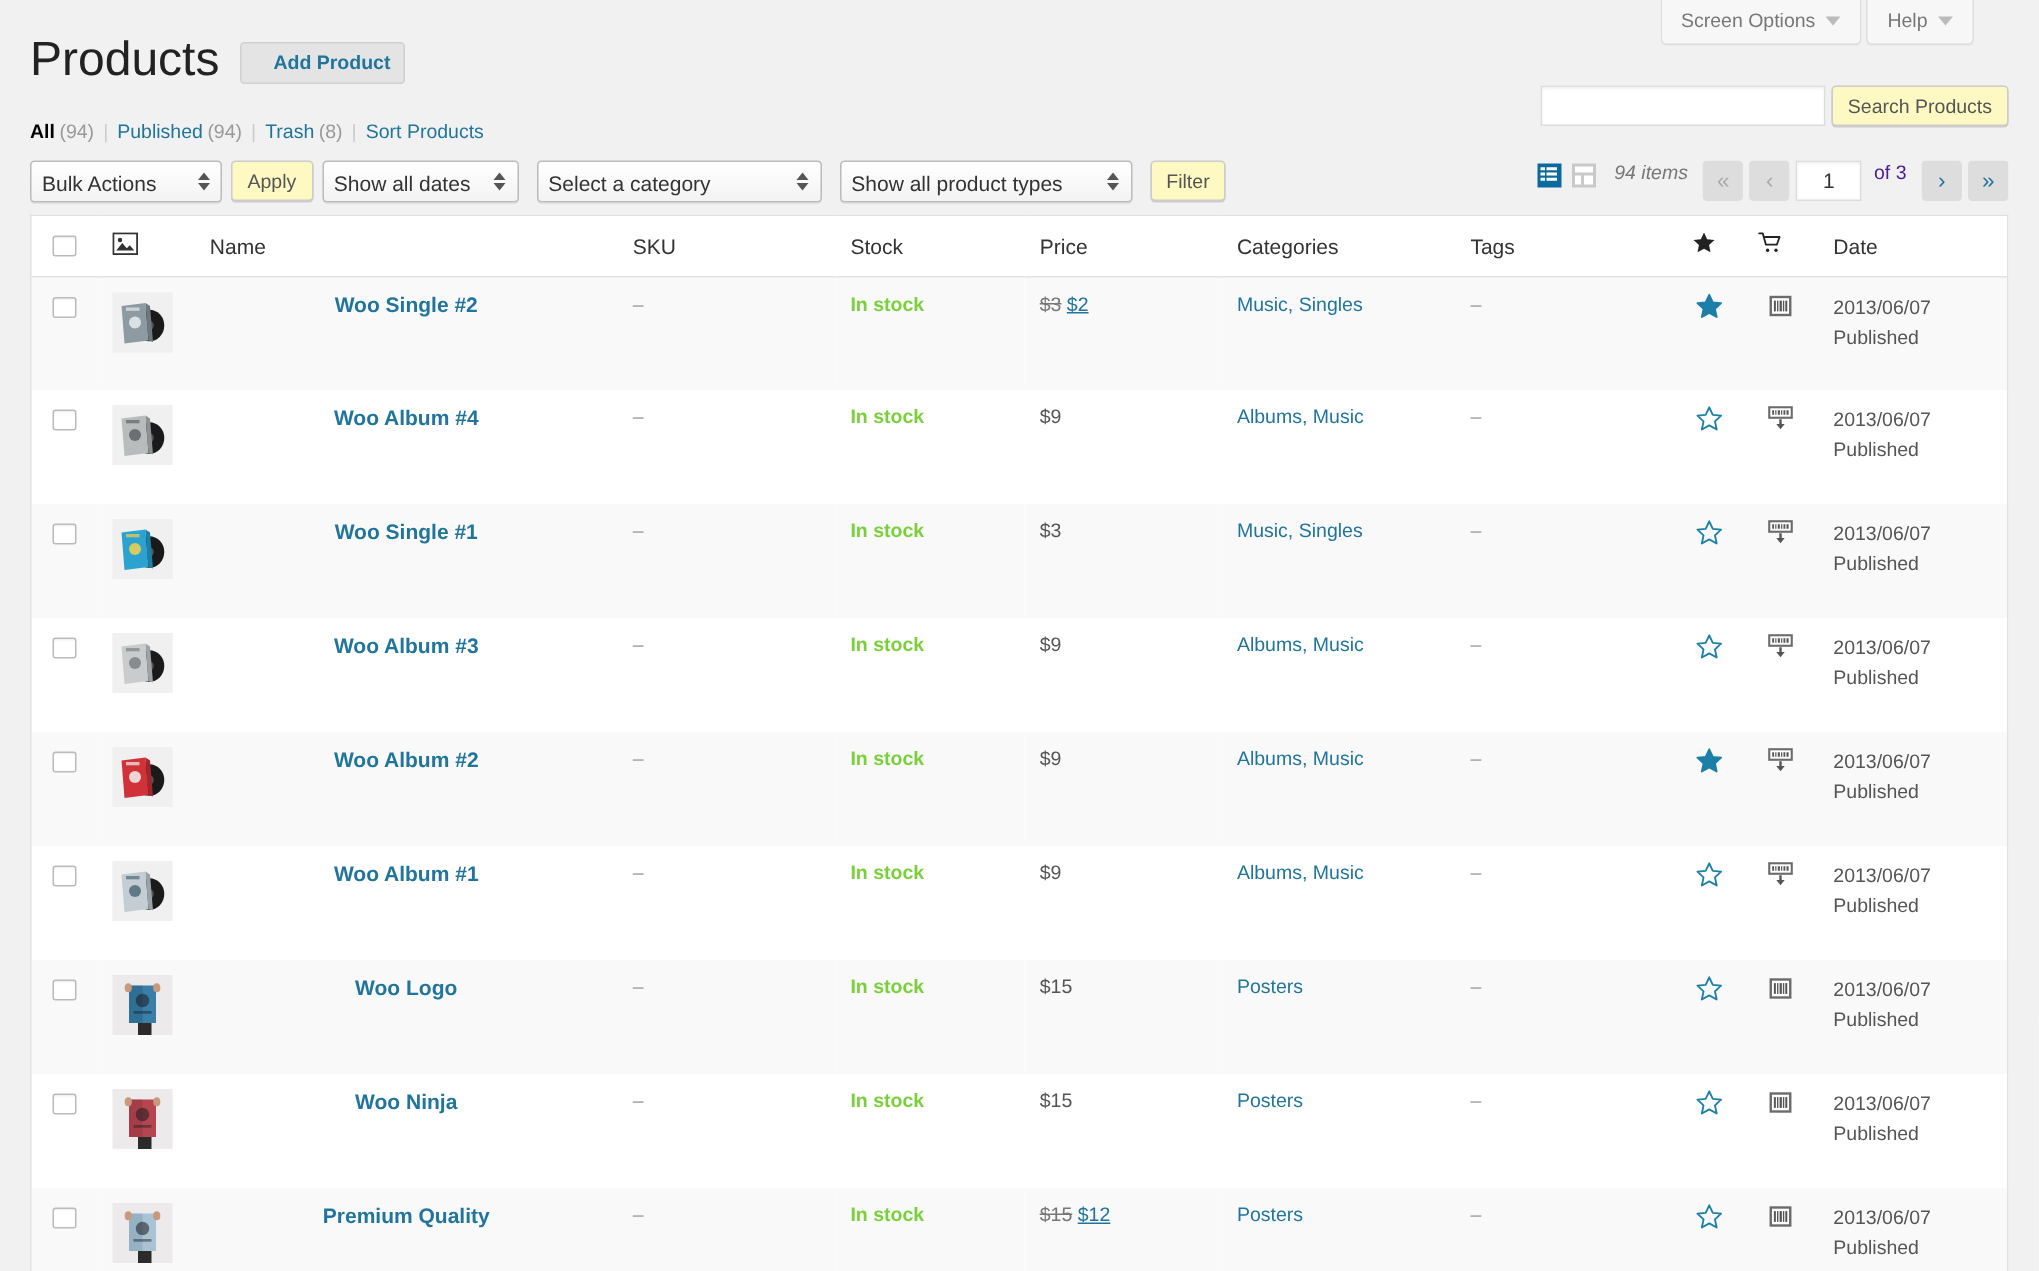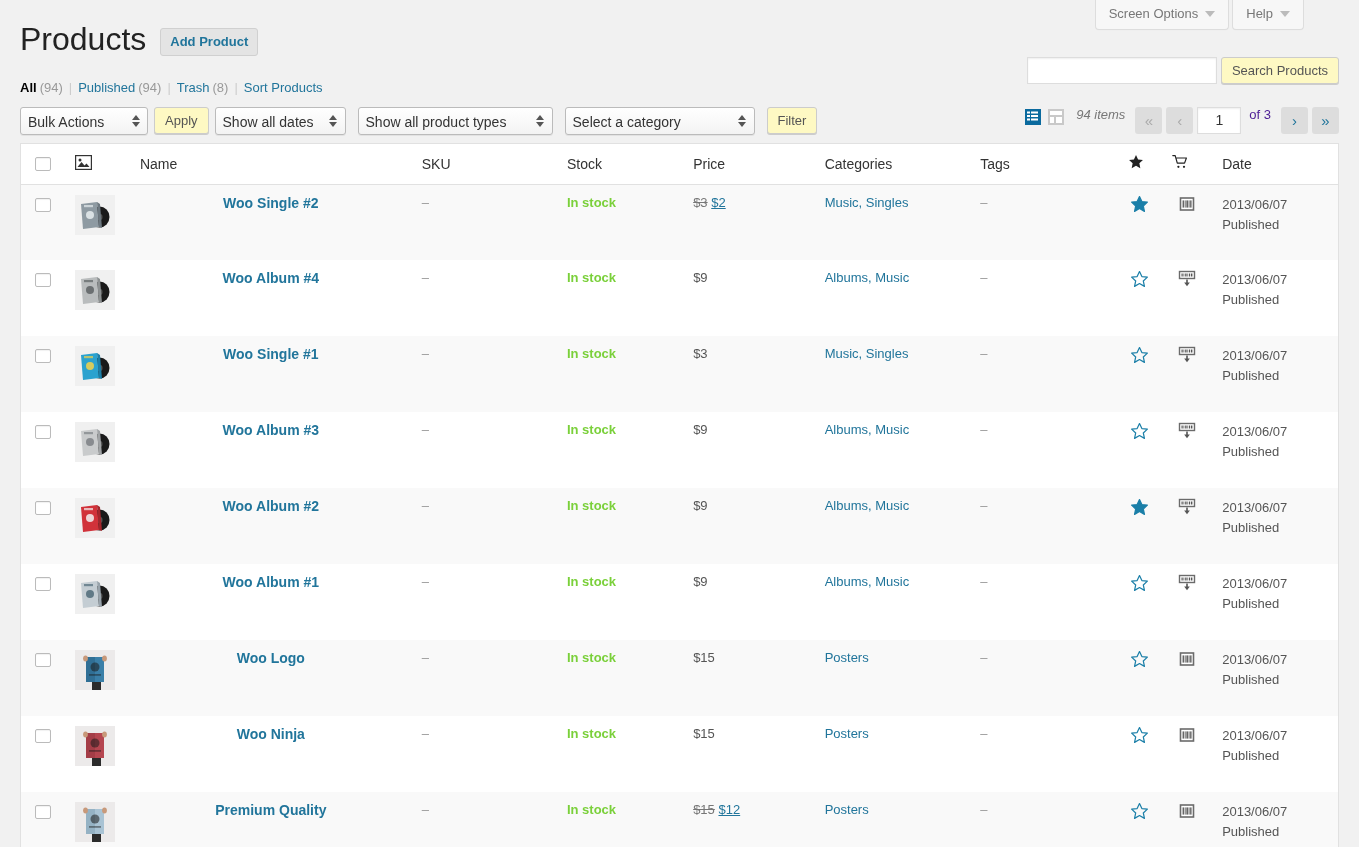--- a/index.html
+++ b/index.html
@@ -7,21 +7,21 @@
     margin: 0; padding: 0;
     width: 1359px; height: 847px;
     background: #f1f1f1;
     font-family: "Liberation Sans", sans-serif;
     color: #444;
     overflow: hidden;
   }
 
   
   .screen-meta-links {
-    position: absolute; top: 0; right: 55px;
+    position: absolute; top: 0; right: 43px;
     display: flex; gap: 3px;
   }
   .meta-tab {
     background: #f7f7f7;
     border: 1px solid #ddd;
     border-top: none;
     border-radius: 0 0 4px 4px;
     padding: 7px 13px 9px 13px;
     font-size: 13px;
     color: #777;
@@ -58,21 +58,21 @@
     color: #222;
     margin: 0;
     line-height: 1.3;
     padding: 0;
   }
   .add-new {
     margin-left: 14px;
     background: #e4e4e4;
     border: 1px solid #d0d0d0;
     border-radius: 3px;
-    padding: 5px 9px 6px 9px;
+    padding: 5px 9px 6px 21px;
     font-size: 13px;
     font-weight: bold;
     color: #21759b;
     text-decoration: none;
     line-height: 1.2;
     cursor: pointer;
     align-self: center;
     position: relative; top: 2px;
   }
 
@@ -351,29 +351,29 @@
 
       <span class="sel" style="">
         <select id="sel-dates"><option value="Show all dates">Show all dates</option></select>
         <span class="arrows">
             <i class="up"></i>
             <i class="down"></i>
           </span>
       </span>
 
       <span class="sel" style="margin-left:6px;">
-        <select id="sel-type" style="width:195px;"><option value="Show all product types">Show all product types</option></select>
+        <select id="sel-cat" style="width:190px;"><option value="Select a category">Select a category</option></select>
         <span class="arrows">
             <i class="up"></i>
             <i class="down"></i>
           </span>
       </span>
 
       <span class="sel" style="margin-left:6px;">
-        <select id="sel-cat" style="width:190px;"><option value="Select a category">Select a category</option></select>
+        <select id="sel-type" style="width:195px;"><option value="Show all product types">Show all product types</option></select>
         <span class="arrows">
             <i class="up"></i>
             <i class="down"></i>
           </span>
       </span>
 
       <button class="btn" style="margin-left:6px;">Filter</button>
     </div>
 
     <div class="tablenav-pages">

